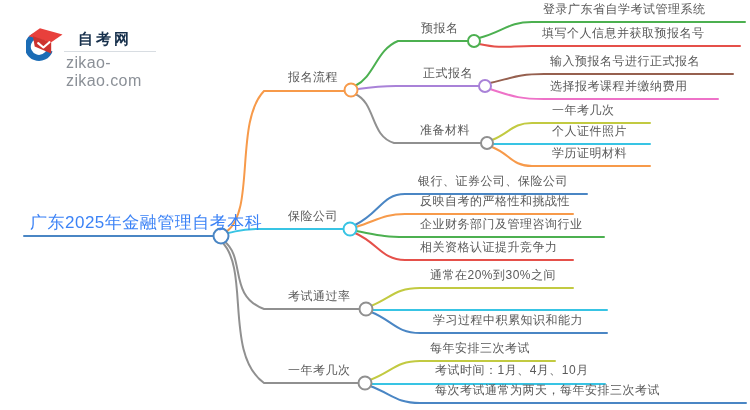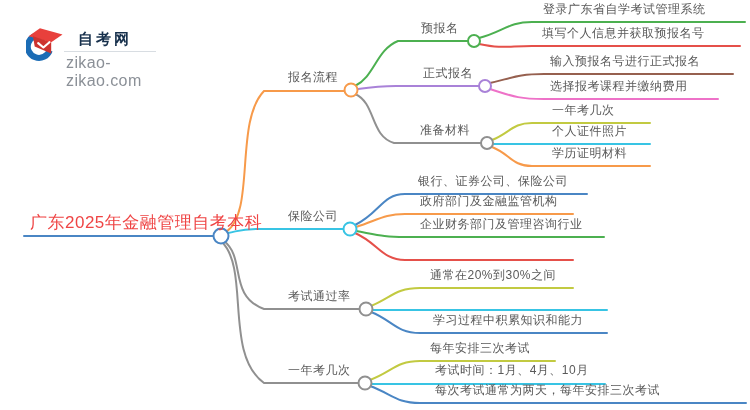--- a/index.html
+++ b/index.html
@@ -12,21 +12,21 @@
   }
   .wires{position:absolute;left:0;top:0;width:750px;height:410px;}
   .label{
     position:absolute;
     white-space:nowrap;
     color:#595959;
     font-size:12px;
     line-height:1.1;
     letter-spacing:0.5px;
   }
-  .label.root{font-size:17px;color:#ef4444;}
+  .label.root{font-size:17px;color:#3b82f6;}
   .logo{position:absolute;left:26px;top:2px;width:150px;height:48px;margin-top:20px;}
   .logo-icon{position:absolute;left:0;top:2px;}
   .logo-name{
     position:absolute;left:52px;top:8px;
     font-size:15px;font-weight:bold;color:#17304c;letter-spacing:3px;
   }
   .logo-rule{position:absolute;left:38px;top:29px;width:92px;height:1px;background:#d8dde2;}
   .logo-url{position:absolute;left:40px;top:32px;font-size:16px;color:#8b9097;letter-spacing:0.4px;}
 </style>
 </head>
@@ -100,22 +100,23 @@
   <div class="label" style="left:423px;top:67px">正式报名</div>
   <div class="label" style="left:550px;top:55px">输入预报名号进行正式报名</div>
   <div class="label" style="left:550px;top:80px">选择报考课程并缴纳费用</div>
   <div class="label" style="left:420px;top:124px">准备材料</div>
   <div class="label" style="left:552px;top:104px">一年考几次</div>
   <div class="label" style="left:552px;top:125px">个人证件照片</div>
   <div class="label" style="left:552px;top:147px">学历证明材料</div>
 
   <div class="label" style="left:288px;top:210px">保险公司</div>
   <div class="label" style="left:418px;top:175px">银行、证券公司、保险公司</div>
-  <div class="label" style="left:420px;top:195px">政府部门及金融监管机构</div>
+  <div class="label" style="left:420px;top:195px">反映自考的严格性和挑战性</div>
   <div class="label" style="left:420px;top:218px">企业财务部门及管理咨询行业</div>
+  <div class="label" style="left:420px;top:241px">相关资格认证提升竞争力</div>
 
   <div class="label" style="left:288px;top:290px">考试通过率</div>
   <div class="label" style="left:430px;top:269px">通常在20%到30%之间</div>
   <div class="label" style="left:433px;top:314px">学习过程中积累知识和能力</div>
 
   <div class="label" style="left:288px;top:364px">一年考几次</div>
   <div class="label" style="left:430px;top:342px">每年安排三次考试</div>
   <div class="label" style="left:435px;top:364px">考试时间：1月、4月、10月</div>
   <div class="label" style="left:435px;top:384px">每次考试通常为两天，每年安排三次考试</div>
 

